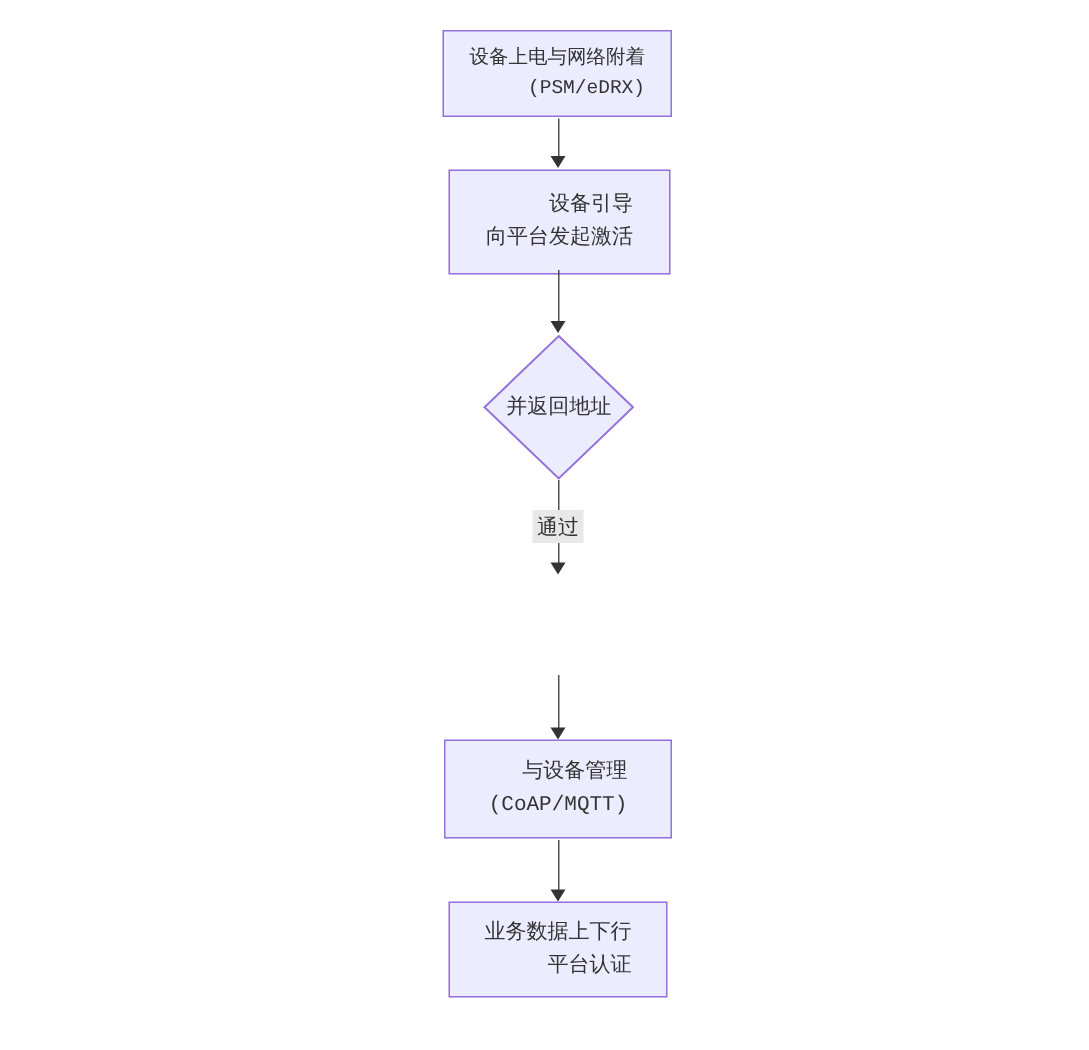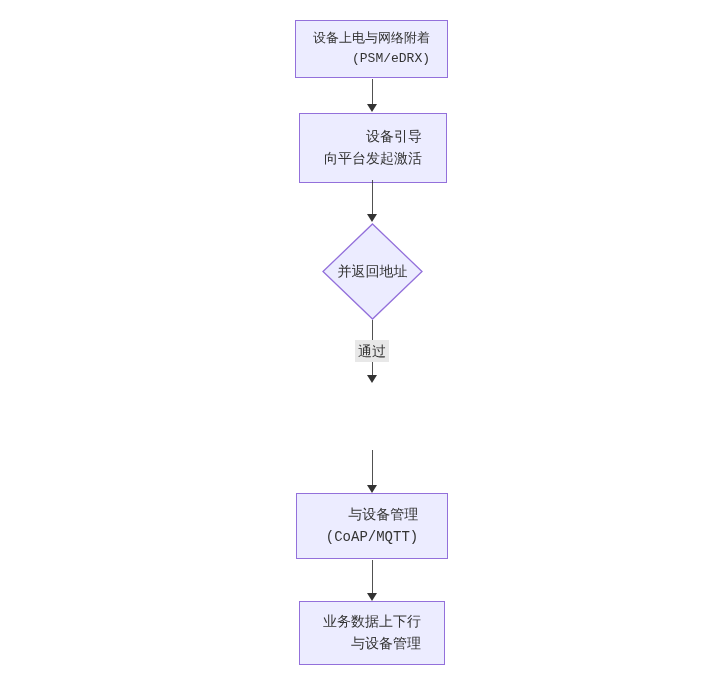--- a/index.html
+++ b/index.html
@@ -144,16 +144,16 @@
 (CoAP/MQTT)</div>
   </div>
 
   <div class="edge" style="left:372px;top:560px;height:41px">
     <div class="line"></div>
     <div class="head"></div>
   </div>
 
   <div class="node rect" style="left:299px;top:601px;width:146px;height:64px">
     <div class="node-label">业务数据上下行
-与设备管理</div>
+平台认证</div>
   </div>
 
 </div>
 
 </body></html>

